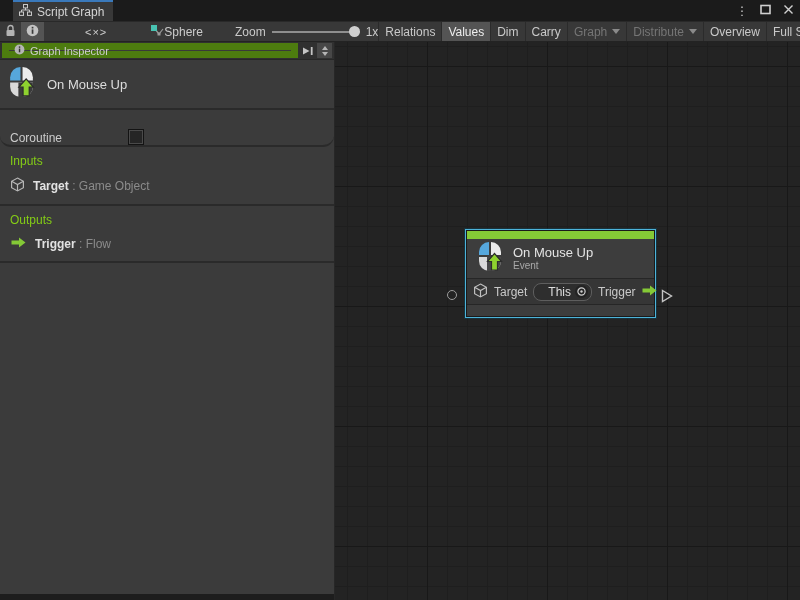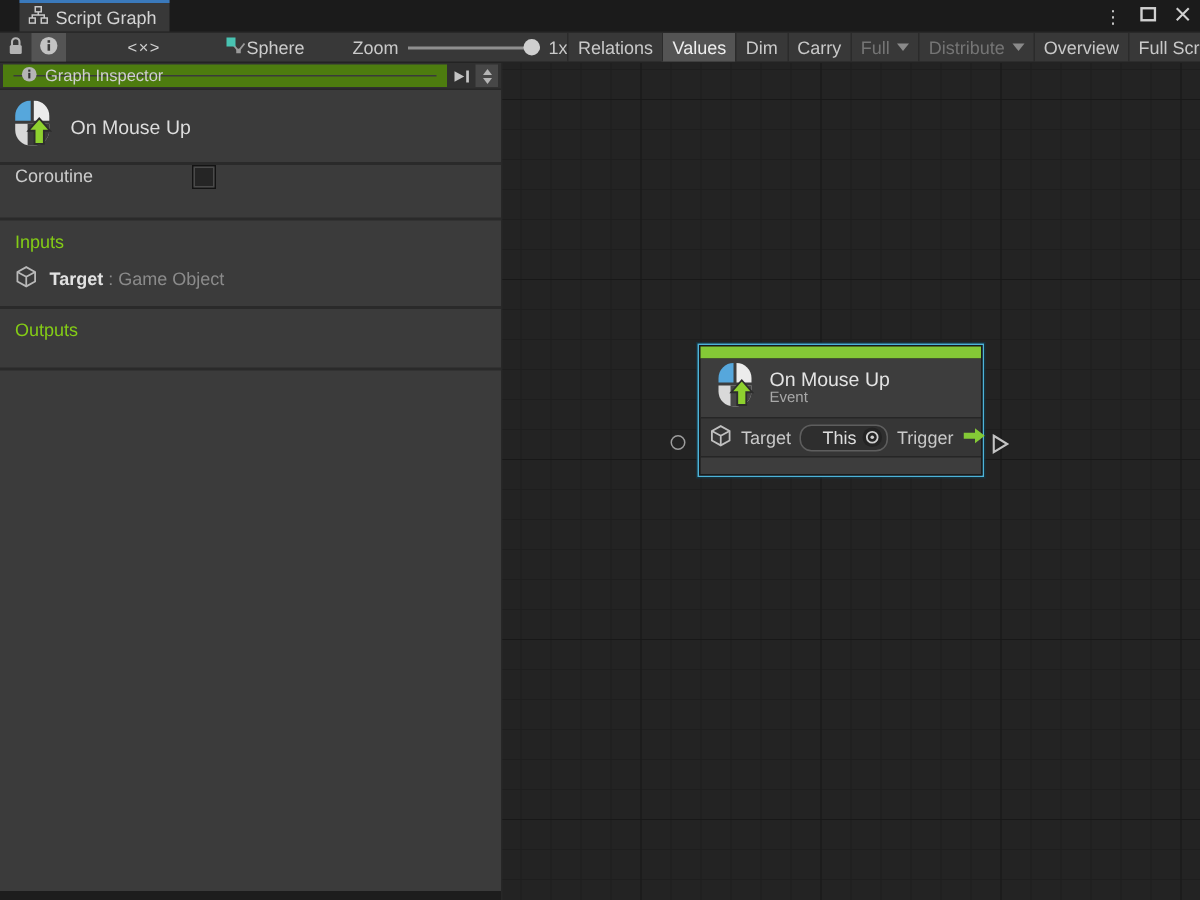--- a/index.html
+++ b/index.html
@@ -55,21 +55,21 @@
   .insp-bar { height:18px; background:#303030; display:flex; align-items:stretch; flex:0 0 auto; border-bottom:1px solid #272727; }
   .insp-field { flex:1; margin:1px 2px; border:7px solid #4d7c0f; background:#3a3a3a; display:flex; align-items:center; gap:5px; padding:0 5px; font-size:11px; color:#cfcfcf; }
   .insp-dock { width:16px; display:flex; align-items:center; justify-content:center; }
   .insp-spin { width:15px; margin:1px 2px 1px 1px; background:#474747; display:flex; flex-direction:column; align-items:center; justify-content:center; gap:2px; }
   .spin-arrow { width:0; height:0; border-left:3.5px solid transparent; border-right:3.5px solid transparent; }
   .spin-up { border-bottom:4px solid #b5b5b5; }
   .spin-down { border-top:4px solid #b5b5b5; }
 
   .unit-head { height:50px; display:flex; align-items:center; gap:12px; padding:0 8px; border-bottom:2px solid #2a2a2a; flex:0 0 auto; }
   .unit-title { font-size:13px; color:#dcdcdc; }
-  .row-coroutine { height:37px; display:flex; align-items:flex-start; padding:0 10px; border-bottom:2px solid #2a2a2a; flex:0 0 auto; }
+  .row-coroutine { height:37px; display:flex; align-items:flex-end; padding:0 10px; border-bottom:2px solid #2a2a2a; flex:0 0 auto;border-radius:11px; }
   .row-coroutine .lbl { color:#cccccc; }
   .checkbox { position:absolute; left:128px; width:16px; height:16px; background:#252525; border:1px solid #131313; outline:1px solid #4a4a4a; outline-offset:-2px; }
   .row-coroutine { position:relative; }
 
   .section { padding:7px 10px 9px 10px; border-bottom:2px solid #2a2a2a; flex:0 0 auto; }
   .sec-head { font-size:12px; color:#84cc16; margin-bottom:9px; }
   .sec-row { display:flex; align-items:center; gap:8px; }
   .sec-row .name { font-weight:bold; color:#e2e2e2; }
   .sec-row .type { color:#8b8b8b; }
   .panel-fill { flex:1; }
@@ -185,21 +185,21 @@
         <span>1x</span>
       </div>
     </div>
 
     <div class="tb-right">
       <div class="tbtn">Relations</div>
       <div class="tbtn active">Values</div>
       <div class="tbtn">Dim</div>
       <div class="tbtn">Carry</div>
       <div class="tbtn disabled">
-        <span>Full</span>
+        <span>Graph</span>
           <span class="caret"></span>
       </div>
       <div class="tbtn disabled">
         <span>Distribute</span>
           <span class="caret"></span>
       </div>
       <div class="tbtn">Overview</div>
       <div class="tbtn">Full Screen</div>
     </div>
   </div>
@@ -256,20 +256,28 @@
               <path d="M7 1 L12.5 4 V10 L7 13 L1.5 10 V4 Z" fill="none" stroke="#b8b8b8" stroke-width="1.1"></path>
               <path d="M1.5 4 L7 7 L12.5 4 M7 7 V13" fill="none" stroke="#b8b8b8" stroke-width="1.1"></path>
             </svg>
           </span>
           <span><span class="name">Target</span> <span class="type">: Game Object</span></span>
         </div>
       </div>
 
       <div class="section">
         <div class="sec-head">Outputs</div>
+        <div class="sec-row">
+          <span>
+            <svg width="17" height="13" viewBox="0 0 16 13">
+              <path d="M1 4.5 H8.5 V1.5 L15 6.5 L8.5 11.5 V8.5 H1 Z" fill="#84c936"></path>
+            </svg>
+          </span>
+          <span><span class="name">Trigger</span> <span class="type">: Flow</span></span>
+        </div>
       </div>
 
       <div class="panel-fill"></div>
       <div class="panel-bottom"></div>
     </div>
 
     <div class="canvas">
 
       <div class="node-wrap">
         <div class="node">

